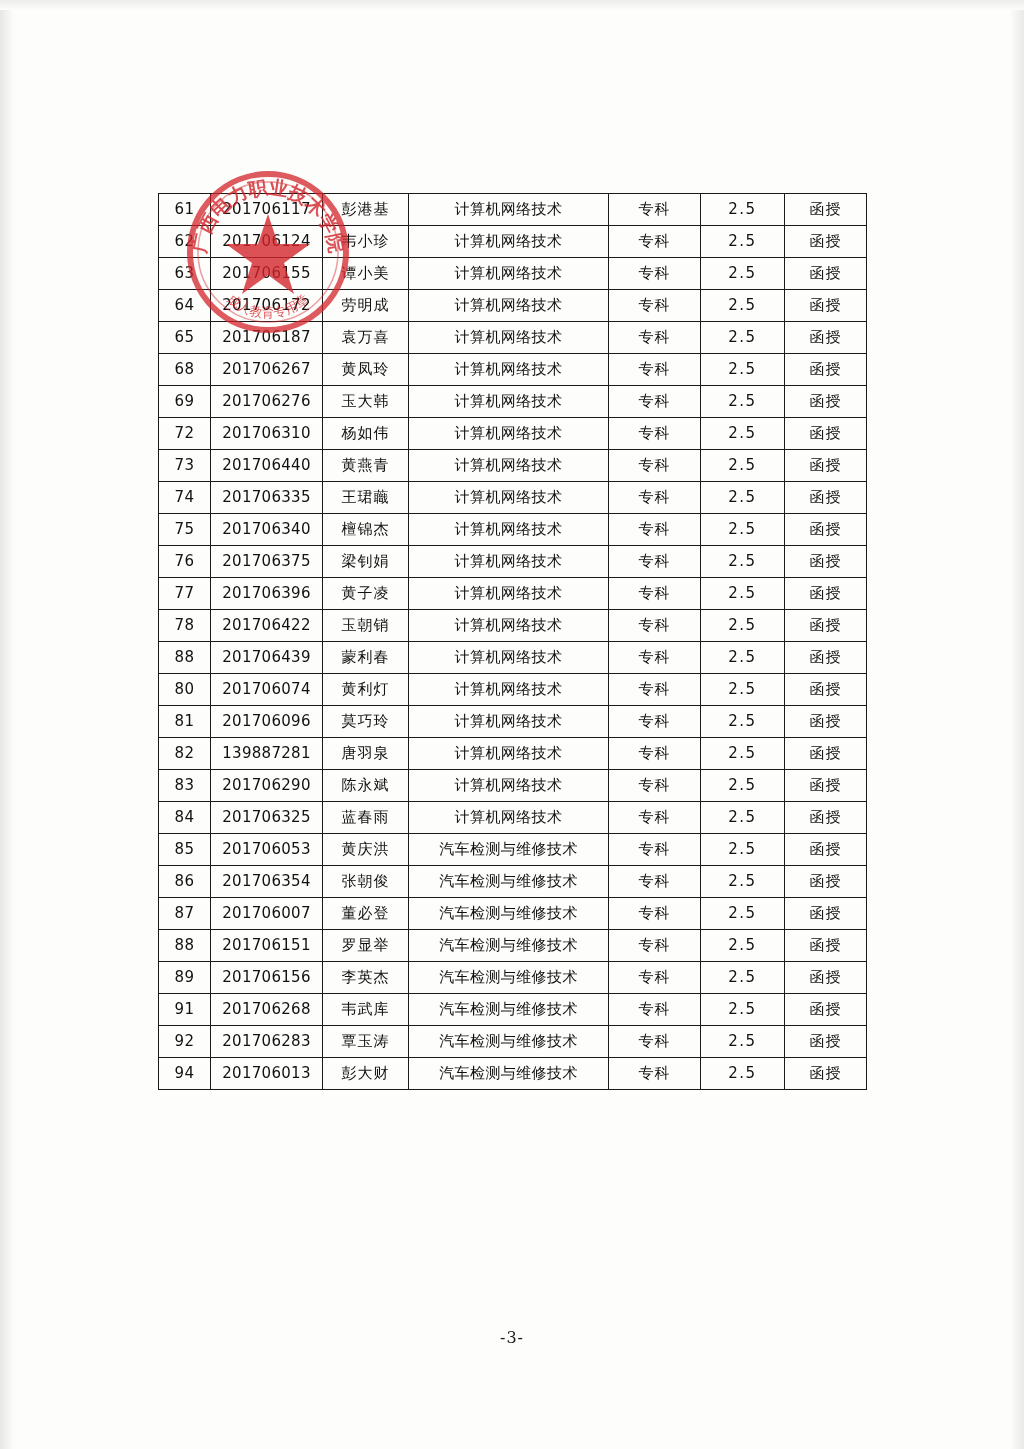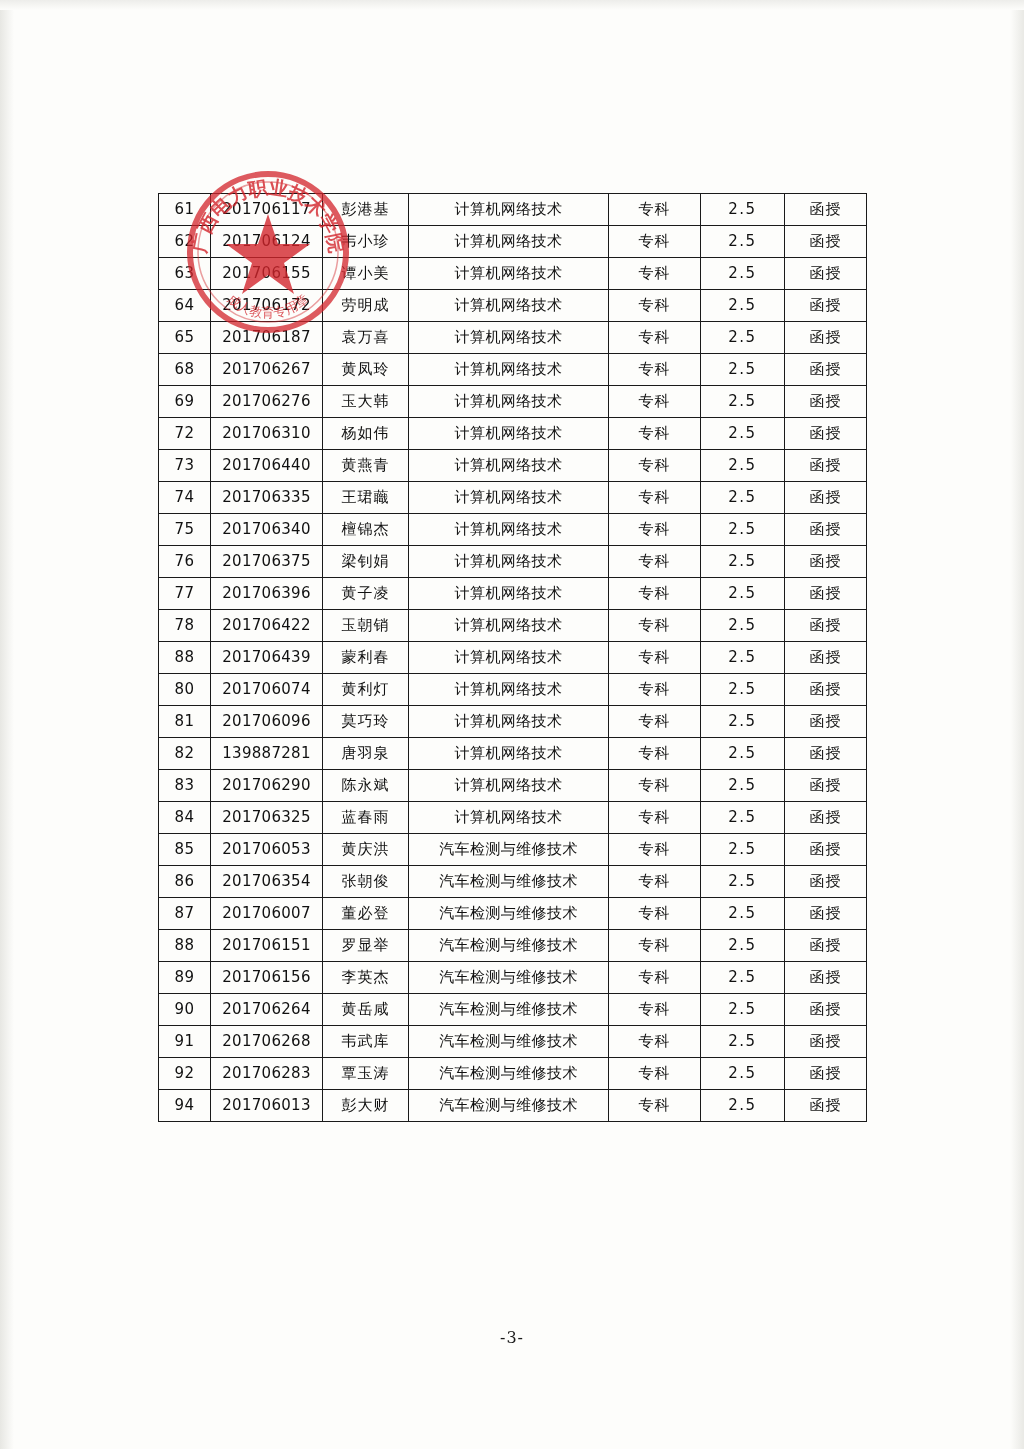--- a/index.html
+++ b/index.html
@@ -335,29 +335,20 @@
             <td class="name">罗显举</td>
             <td class="major">汽车检测与维修技术</td>
             <td class="level">专科</td>
             <td class="years">2.5</td>
             <td class="mode">函授</td>
           </tr>
           <tr>
             <td class="idx">89</td>
             <td class="sid">201706156</td>
             <td class="name">李英杰</td>
-            <td class="major">汽车检测与维修技术</td>
-            <td class="level">专科</td>
-            <td class="years">2.5</td>
-            <td class="mode">函授</td>
-          </tr>
-          <tr>
-            <td class="idx">90</td>
-            <td class="sid">201706264</td>
-            <td class="name">黄岳咸</td>
             <td class="major">汽车检测与维修技术</td>
             <td class="level">专科</td>
             <td class="years">2.5</td>
             <td class="mode">函授</td>
           </tr>
           <tr>
             <td class="idx">91</td>
             <td class="sid">201706268</td>
             <td class="name">韦武库</td>
             <td class="major">汽车检测与维修技术</td>

